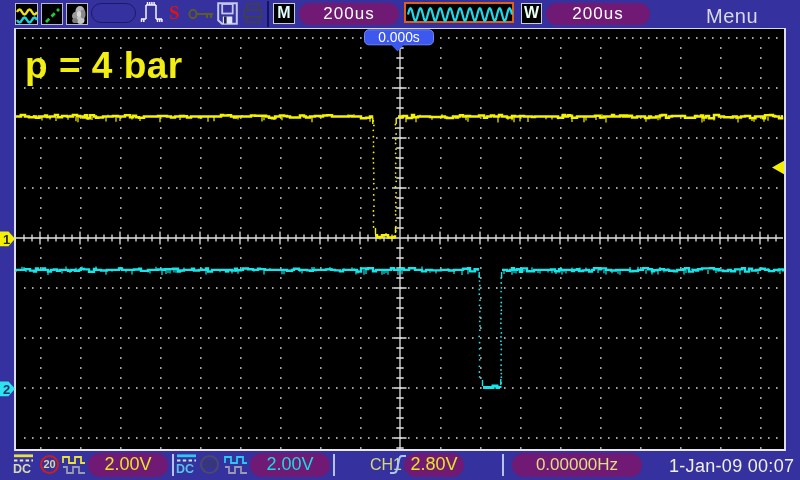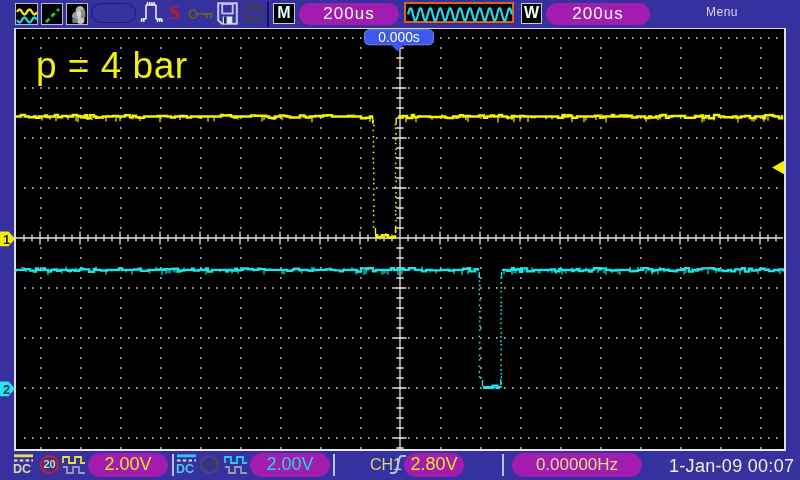--- a/index.html
+++ b/index.html
@@ -1,24 +1,24 @@
 <!DOCTYPE html>
 <html><head><meta charset="utf-8"><style>
 * { margin:0; padding:0; box-sizing:border-box; }
 body { width:800px; height:480px; background:#35319e; position:relative; overflow:hidden;
        font-family:"Liberation Sans", sans-serif; -webkit-font-smoothing:antialiased; transform:translateZ(0); }
 #screen { position:absolute; left:14px; top:28px; width:772px; height:423px; background:#000;
   border-left:2px solid #dcdcec; border-right:2px solid #dcdcec;
   border-top:1.5px solid #d8d8e8; border-bottom:2px solid #e8e8f4; }
 #scr { position:absolute; left:0; top:0; }
 .abs { position:absolute; }
-.pill { position:absolute; background:#a21caf; border-radius:12px; text-align:center; }
+.pill { position:absolute; background:#701a75; border-radius:12px; text-align:center; }
 .box { position:absolute; background:#000; border:1.5px solid #c9c9dd; text-align:center; }
 .vsep { position:absolute; width:2px; }
-#ptext { position:absolute; left:36px; top:45px; color:#f2ee12; font-size:37px; font-weight:normal;
+#ptext { position:absolute; left:25px; top:45px; color:#f2ee12; font-size:37px; font-weight:bold;
   letter-spacing:0.5px; }
 </style></head>
 <body>
 <div id="screen"></div>
 <div class="abs" style="left:0;top:0;width:800px;height:480px;">
 <svg id="scr" width="800" height="480" viewBox="0 0 800 480">
  <path d="M24,38h1.6M32,38h1.6M40,38h1.6M48,38h1.6M56,38h1.6M64,38h1.6M72,38h1.6M80,38h1.6M88,38h1.6M96,38h1.6M104,38h1.6M112,38h1.6M120,38h1.6M128,38h1.6M136,38h1.6M144,38h1.6M152,38h1.6M160,38h1.6M168,38h1.6M176,38h1.6M184,38h1.6M192,38h1.6M200,38h1.6M208,38h1.6M216,38h1.6M224,38h1.6M232,38h1.6M240,38h1.6M248,38h1.6M256,38h1.6M264,38h1.6M272,38h1.6M280,38h1.6M288,38h1.6M296,38h1.6M304,38h1.6M312,38h1.6M320,38h1.6M328,38h1.6M336,38h1.6M344,38h1.6M352,38h1.6M360,38h1.6M368,38h1.6M376,38h1.6M384,38h1.6M392,38h1.6M400,38h1.6M408,38h1.6M416,38h1.6M424,38h1.6M432,38h1.6M440,38h1.6M448,38h1.6M456,38h1.6M464,38h1.6M472,38h1.6M480,38h1.6M488,38h1.6M496,38h1.6M504,38h1.6M512,38h1.6M520,38h1.6M528,38h1.6M536,38h1.6M544,38h1.6M552,38h1.6M560,38h1.6M568,38h1.6M576,38h1.6M584,38h1.6M592,38h1.6M600,38h1.6M608,38h1.6M616,38h1.6M624,38h1.6M632,38h1.6M640,38h1.6M648,38h1.6M656,38h1.6M664,38h1.6M672,38h1.6M680,38h1.6M688,38h1.6M696,38h1.6M704,38h1.6M712,38h1.6M720,38h1.6M728,38h1.6M736,38h1.6M744,38h1.6M752,38h1.6M760,38h1.6M768,38h1.6M776,38h1.6M24,88h1.6M32,88h1.6M40,88h1.6M48,88h1.6M56,88h1.6M64,88h1.6M72,88h1.6M80,88h1.6M88,88h1.6M96,88h1.6M104,88h1.6M112,88h1.6M120,88h1.6M128,88h1.6M136,88h1.6M144,88h1.6M152,88h1.6M160,88h1.6M168,88h1.6M176,88h1.6M184,88h1.6M192,88h1.6M200,88h1.6M208,88h1.6M216,88h1.6M224,88h1.6M232,88h1.6M240,88h1.6M248,88h1.6M256,88h1.6M264,88h1.6M272,88h1.6M280,88h1.6M288,88h1.6M296,88h1.6M304,88h1.6M312,88h1.6M320,88h1.6M328,88h1.6M336,88h1.6M344,88h1.6M352,88h1.6M360,88h1.6M368,88h1.6M376,88h1.6M384,88h1.6M392,88h1.6M400,88h1.6M408,88h1.6M416,88h1.6M424,88h1.6M432,88h1.6M440,88h1.6M448,88h1.6M456,88h1.6M464,88h1.6M472,88h1.6M480,88h1.6M488,88h1.6M496,88h1.6M504,88h1.6M512,88h1.6M520,88h1.6M528,88h1.6M536,88h1.6M544,88h1.6M552,88h1.6M560,88h1.6M568,88h1.6M576,88h1.6M584,88h1.6M592,88h1.6M600,88h1.6M608,88h1.6M616,88h1.6M624,88h1.6M632,88h1.6M640,88h1.6M648,88h1.6M656,88h1.6M664,88h1.6M672,88h1.6M680,88h1.6M688,88h1.6M696,88h1.6M704,88h1.6M712,88h1.6M720,88h1.6M728,88h1.6M736,88h1.6M744,88h1.6M752,88h1.6M760,88h1.6M768,88h1.6M776,88h1.6M24,138h1.6M32,138h1.6M40,138h1.6M48,138h1.6M56,138h1.6M64,138h1.6M72,138h1.6M80,138h1.6M88,138h1.6M96,138h1.6M104,138h1.6M112,138h1.6M120,138h1.6M128,138h1.6M136,138h1.6M144,138h1.6M152,138h1.6M160,138h1.6M168,138h1.6M176,138h1.6M184,138h1.6M192,138h1.6M200,138h1.6M208,138h1.6M216,138h1.6M224,138h1.6M232,138h1.6M240,138h1.6M248,138h1.6M256,138h1.6M264,138h1.6M272,138h1.6M280,138h1.6M288,138h1.6M296,138h1.6M304,138h1.6M312,138h1.6M320,138h1.6M328,138h1.6M336,138h1.6M344,138h1.6M352,138h1.6M360,138h1.6M368,138h1.6M376,138h1.6M384,138h1.6M392,138h1.6M400,138h1.6M408,138h1.6M416,138h1.6M424,138h1.6M432,138h1.6M440,138h1.6M448,138h1.6M456,138h1.6M464,138h1.6M472,138h1.6M480,138h1.6M488,138h1.6M496,138h1.6M504,138h1.6M512,138h1.6M520,138h1.6M528,138h1.6M536,138h1.6M544,138h1.6M552,138h1.6M560,138h1.6M568,138h1.6M576,138h1.6M584,138h1.6M592,138h1.6M600,138h1.6M608,138h1.6M616,138h1.6M624,138h1.6M632,138h1.6M640,138h1.6M648,138h1.6M656,138h1.6M664,138h1.6M672,138h1.6M680,138h1.6M688,138h1.6M696,138h1.6M704,138h1.6M712,138h1.6M720,138h1.6M728,138h1.6M736,138h1.6M744,138h1.6M752,138h1.6M760,138h1.6M768,138h1.6M776,138h1.6M24,188h1.6M32,188h1.6M40,188h1.6M48,188h1.6M56,188h1.6M64,188h1.6M72,188h1.6M80,188h1.6M88,188h1.6M96,188h1.6M104,188h1.6M112,188h1.6M120,188h1.6M128,188h1.6M136,188h1.6M144,188h1.6M152,188h1.6M160,188h1.6M168,188h1.6M176,188h1.6M184,188h1.6M192,188h1.6M200,188h1.6M208,188h1.6M216,188h1.6M224,188h1.6M232,188h1.6M240,188h1.6M248,188h1.6M256,188h1.6M264,188h1.6M272,188h1.6M280,188h1.6M288,188h1.6M296,188h1.6M304,188h1.6M312,188h1.6M320,188h1.6M328,188h1.6M336,188h1.6M344,188h1.6M352,188h1.6M360,188h1.6M368,188h1.6M376,188h1.6M384,188h1.6M392,188h1.6M400,188h1.6M408,188h1.6M416,188h1.6M424,188h1.6M432,188h1.6M440,188h1.6M448,188h1.6M456,188h1.6M464,188h1.6M472,188h1.6M480,188h1.6M488,188h1.6M496,188h1.6M504,188h1.6M512,188h1.6M520,188h1.6M528,188h1.6M536,188h1.6M544,188h1.6M552,188h1.6M560,188h1.6M568,188h1.6M576,188h1.6M584,188h1.6M592,188h1.6M600,188h1.6M608,188h1.6M616,188h1.6M624,188h1.6M632,188h1.6M640,188h1.6M648,188h1.6M656,188h1.6M664,188h1.6M672,188h1.6M680,188h1.6M688,188h1.6M696,188h1.6M704,188h1.6M712,188h1.6M720,188h1.6M728,188h1.6M736,188h1.6M744,188h1.6M752,188h1.6M760,188h1.6M768,188h1.6M776,188h1.6M24,288h1.6M32,288h1.6M40,288h1.6M48,288h1.6M56,288h1.6M64,288h1.6M72,288h1.6M80,288h1.6M88,288h1.6M96,288h1.6M104,288h1.6M112,288h1.6M120,288h1.6M128,288h1.6M136,288h1.6M144,288h1.6M152,288h1.6M160,288h1.6M168,288h1.6M176,288h1.6M184,288h1.6M192,288h1.6M200,288h1.6M208,288h1.6M216,288h1.6M224,288h1.6M232,288h1.6M240,288h1.6M248,288h1.6M256,288h1.6M264,288h1.6M272,288h1.6M280,288h1.6M288,288h1.6M296,288h1.6M304,288h1.6M312,288h1.6M320,288h1.6M328,288h1.6M336,288h1.6M344,288h1.6M352,288h1.6M360,288h1.6M368,288h1.6M376,288h1.6M384,288h1.6M392,288h1.6M400,288h1.6M408,288h1.6M416,288h1.6M424,288h1.6M432,288h1.6M440,288h1.6M448,288h1.6M456,288h1.6M464,288h1.6M472,288h1.6M480,288h1.6M488,288h1.6M496,288h1.6M504,288h1.6M512,288h1.6M520,288h1.6M528,288h1.6M536,288h1.6M544,288h1.6M552,288h1.6M560,288h1.6M568,288h1.6M576,288h1.6M584,288h1.6M592,288h1.6M600,288h1.6M608,288h1.6M616,288h1.6M624,288h1.6M632,288h1.6M640,288h1.6M648,288h1.6M656,288h1.6M664,288h1.6M672,288h1.6M680,288h1.6M688,288h1.6M696,288h1.6M704,288h1.6M712,288h1.6M720,288h1.6M728,288h1.6M736,288h1.6M744,288h1.6M752,288h1.6M760,288h1.6M768,288h1.6M776,288h1.6M24,338h1.6M32,338h1.6M40,338h1.6M48,338h1.6M56,338h1.6M64,338h1.6M72,338h1.6M80,338h1.6M88,338h1.6M96,338h1.6M104,338h1.6M112,338h1.6M120,338h1.6M128,338h1.6M136,338h1.6M144,338h1.6M152,338h1.6M160,338h1.6M168,338h1.6M176,338h1.6M184,338h1.6M192,338h1.6M200,338h1.6M208,338h1.6M216,338h1.6M224,338h1.6M232,338h1.6M240,338h1.6M248,338h1.6M256,338h1.6M264,338h1.6M272,338h1.6M280,338h1.6M288,338h1.6M296,338h1.6M304,338h1.6M312,338h1.6M320,338h1.6M328,338h1.6M336,338h1.6M344,338h1.6M352,338h1.6M360,338h1.6M368,338h1.6M376,338h1.6M384,338h1.6M392,338h1.6M400,338h1.6M408,338h1.6M416,338h1.6M424,338h1.6M432,338h1.6M440,338h1.6M448,338h1.6M456,338h1.6M464,338h1.6M472,338h1.6M480,338h1.6M488,338h1.6M496,338h1.6M504,338h1.6M512,338h1.6M520,338h1.6M528,338h1.6M536,338h1.6M544,338h1.6M552,338h1.6M560,338h1.6M568,338h1.6M576,338h1.6M584,338h1.6M592,338h1.6M600,338h1.6M608,338h1.6M616,338h1.6M624,338h1.6M632,338h1.6M640,338h1.6M648,338h1.6M656,338h1.6M664,338h1.6M672,338h1.6M680,338h1.6M688,338h1.6M696,338h1.6M704,338h1.6M712,338h1.6M720,338h1.6M728,338h1.6M736,338h1.6M744,338h1.6M752,338h1.6M760,338h1.6M768,338h1.6M776,338h1.6M24,388h1.6M32,388h1.6M40,388h1.6M48,388h1.6M56,388h1.6M64,388h1.6M72,388h1.6M80,388h1.6M88,388h1.6M96,388h1.6M104,388h1.6M112,388h1.6M120,388h1.6M128,388h1.6M136,388h1.6M144,388h1.6M152,388h1.6M160,388h1.6M168,388h1.6M176,388h1.6M184,388h1.6M192,388h1.6M200,388h1.6M208,388h1.6M216,388h1.6M224,388h1.6M232,388h1.6M240,388h1.6M248,388h1.6M256,388h1.6M264,388h1.6M272,388h1.6M280,388h1.6M288,388h1.6M296,388h1.6M304,388h1.6M312,388h1.6M320,388h1.6M328,388h1.6M336,388h1.6M344,388h1.6M352,388h1.6M360,388h1.6M368,388h1.6M376,388h1.6M384,388h1.6M392,388h1.6M400,388h1.6M408,388h1.6M416,388h1.6M424,388h1.6M432,388h1.6M440,388h1.6M448,388h1.6M456,388h1.6M464,388h1.6M472,388h1.6M480,388h1.6M488,388h1.6M496,388h1.6M504,388h1.6M512,388h1.6M520,388h1.6M528,388h1.6M536,388h1.6M544,388h1.6M552,388h1.6M560,388h1.6M568,388h1.6M576,388h1.6M584,388h1.6M592,388h1.6M600,388h1.6M608,388h1.6M616,388h1.6M624,388h1.6M632,388h1.6M640,388h1.6M648,388h1.6M656,388h1.6M664,388h1.6M672,388h1.6M680,388h1.6M688,388h1.6M696,388h1.6M704,388h1.6M712,388h1.6M720,388h1.6M728,388h1.6M736,388h1.6M744,388h1.6M752,388h1.6M760,388h1.6M768,388h1.6M776,388h1.6M24,438h1.6M32,438h1.6M40,438h1.6M48,438h1.6M56,438h1.6M64,438h1.6M72,438h1.6M80,438h1.6M88,438h1.6M96,438h1.6M104,438h1.6M112,438h1.6M120,438h1.6M128,438h1.6M136,438h1.6M144,438h1.6M152,438h1.6M160,438h1.6M168,438h1.6M176,438h1.6M184,438h1.6M192,438h1.6M200,438h1.6M208,438h1.6M216,438h1.6M224,438h1.6M232,438h1.6M240,438h1.6M248,438h1.6M256,438h1.6M264,438h1.6M272,438h1.6M280,438h1.6M288,438h1.6M296,438h1.6M304,438h1.6M312,438h1.6M320,438h1.6M328,438h1.6M336,438h1.6M344,438h1.6M352,438h1.6M360,438h1.6M368,438h1.6M376,438h1.6M384,438h1.6M392,438h1.6M400,438h1.6M408,438h1.6M416,438h1.6M424,438h1.6M432,438h1.6M440,438h1.6M448,438h1.6M456,438h1.6M464,438h1.6M472,438h1.6M480,438h1.6M488,438h1.6M496,438h1.6M504,438h1.6M512,438h1.6M520,438h1.6M528,438h1.6M536,438h1.6M544,438h1.6M552,438h1.6M560,438h1.6M568,438h1.6M576,438h1.6M584,438h1.6M592,438h1.6M600,438h1.6M608,438h1.6M616,438h1.6M624,438h1.6M632,438h1.6M640,438h1.6M648,438h1.6M656,438h1.6M664,438h1.6M672,438h1.6M680,438h1.6M688,438h1.6M696,438h1.6M704,438h1.6M712,438h1.6M720,438h1.6M728,438h1.6M736,438h1.6M744,438h1.6M752,438h1.6M760,438h1.6M768,438h1.6M776,438h1.6M40,38h1.6M40,48h1.6M40,58h1.6M40,68h1.6M40,78h1.6M40,88h1.6M40,98h1.6M40,108h1.6M40,118h1.6M40,128h1.6M40,138h1.6M40,148h1.6M40,158h1.6M40,168h1.6M40,178h1.6M40,188h1.6M40,198h1.6M40,208h1.6M40,218h1.6M40,228h1.6M40,238h1.6M40,248h1.6M40,258h1.6M40,268h1.6M40,278h1.6M40,288h1.6M40,298h1.6M40,308h1.6M40,318h1.6M40,328h1.6M40,338h1.6M40,348h1.6M40,358h1.6M40,368h1.6M40,378h1.6M40,388h1.6M40,398h1.6M40,408h1.6M40,418h1.6M40,428h1.6M40,438h1.6M40,448h1.6M80,38h1.6M80,48h1.6M80,58h1.6M80,68h1.6M80,78h1.6M80,88h1.6M80,98h1.6M80,108h1.6M80,118h1.6M80,128h1.6M80,138h1.6M80,148h1.6M80,158h1.6M80,168h1.6M80,178h1.6M80,188h1.6M80,198h1.6M80,208h1.6M80,218h1.6M80,228h1.6M80,238h1.6M80,248h1.6M80,258h1.6M80,268h1.6M80,278h1.6M80,288h1.6M80,298h1.6M80,308h1.6M80,318h1.6M80,328h1.6M80,338h1.6M80,348h1.6M80,358h1.6M80,368h1.6M80,378h1.6M80,388h1.6M80,398h1.6M80,408h1.6M80,418h1.6M80,428h1.6M80,438h1.6M80,448h1.6M120,38h1.6M120,48h1.6M120,58h1.6M120,68h1.6M120,78h1.6M120,88h1.6M120,98h1.6M120,108h1.6M120,118h1.6M120,128h1.6M120,138h1.6M120,148h1.6M120,158h1.6M120,168h1.6M120,178h1.6M120,188h1.6M120,198h1.6M120,208h1.6M120,218h1.6M120,228h1.6M120,238h1.6M120,248h1.6M120,258h1.6M120,268h1.6M120,278h1.6M120,288h1.6M120,298h1.6M120,308h1.6M120,318h1.6M120,328h1.6M120,338h1.6M120,348h1.6M120,358h1.6M120,368h1.6M120,378h1.6M120,388h1.6M120,398h1.6M120,408h1.6M120,418h1.6M120,428h1.6M120,438h1.6M120,448h1.6M160,38h1.6M160,48h1.6M160,58h1.6M160,68h1.6M160,78h1.6M160,88h1.6M160,98h1.6M160,108h1.6M160,118h1.6M160,128h1.6M160,138h1.6M160,148h1.6M160,158h1.6M160,168h1.6M160,178h1.6M160,188h1.6M160,198h1.6M160,208h1.6M160,218h1.6M160,228h1.6M160,238h1.6M160,248h1.6M160,258h1.6M160,268h1.6M160,278h1.6M160,288h1.6M160,298h1.6M160,308h1.6M160,318h1.6M160,328h1.6M160,338h1.6M160,348h1.6M160,358h1.6M160,368h1.6M160,378h1.6M160,388h1.6M160,398h1.6M160,408h1.6M160,418h1.6M160,428h1.6M160,438h1.6M160,448h1.6M200,38h1.6M200,48h1.6M200,58h1.6M200,68h1.6M200,78h1.6M200,88h1.6M200,98h1.6M200,108h1.6M200,118h1.6M200,128h1.6M200,138h1.6M200,148h1.6M200,158h1.6M200,168h1.6M200,178h1.6M200,188h1.6M200,198h1.6M200,208h1.6M200,218h1.6M200,228h1.6M200,238h1.6M200,248h1.6M200,258h1.6M200,268h1.6M200,278h1.6M200,288h1.6M200,298h1.6M200,308h1.6M200,318h1.6M200,328h1.6M200,338h1.6M200,348h1.6M200,358h1.6M200,368h1.6M200,378h1.6M200,388h1.6M200,398h1.6M200,408h1.6M200,418h1.6M200,428h1.6M200,438h1.6M200,448h1.6M240,38h1.6M240,48h1.6M240,58h1.6M240,68h1.6M240,78h1.6M240,88h1.6M240,98h1.6M240,108h1.6M240,118h1.6M240,128h1.6M240,138h1.6M240,148h1.6M240,158h1.6M240,168h1.6M240,178h1.6M240,188h1.6M240,198h1.6M240,208h1.6M240,218h1.6M240,228h1.6M240,238h1.6M240,248h1.6M240,258h1.6M240,268h1.6M240,278h1.6M240,288h1.6M240,298h1.6M240,308h1.6M240,318h1.6M240,328h1.6M240,338h1.6M240,348h1.6M240,358h1.6M240,368h1.6M240,378h1.6M240,388h1.6M240,398h1.6M240,408h1.6M240,418h1.6M240,428h1.6M240,438h1.6M240,448h1.6M280,38h1.6M280,48h1.6M280,58h1.6M280,68h1.6M280,78h1.6M280,88h1.6M280,98h1.6M280,108h1.6M280,118h1.6M280,128h1.6M280,138h1.6M280,148h1.6M280,158h1.6M280,168h1.6M280,178h1.6M280,188h1.6M280,198h1.6M280,208h1.6M280,218h1.6M280,228h1.6M280,238h1.6M280,248h1.6M280,258h1.6M280,268h1.6M280,278h1.6M280,288h1.6M280,298h1.6M280,308h1.6M280,318h1.6M280,328h1.6M280,338h1.6M280,348h1.6M280,358h1.6M280,368h1.6M280,378h1.6M280,388h1.6M280,398h1.6M280,408h1.6M280,418h1.6M280,428h1.6M280,438h1.6M280,448h1.6M320,38h1.6M320,48h1.6M320,58h1.6M320,68h1.6M320,78h1.6M320,88h1.6M320,98h1.6M320,108h1.6M320,118h1.6M320,128h1.6M320,138h1.6M320,148h1.6M320,158h1.6M320,168h1.6M320,178h1.6M320,188h1.6M320,198h1.6M320,208h1.6M320,218h1.6M320,228h1.6M320,238h1.6M320,248h1.6M320,258h1.6M320,268h1.6M320,278h1.6M320,288h1.6M320,298h1.6M320,308h1.6M320,318h1.6M320,328h1.6M320,338h1.6M320,348h1.6M320,358h1.6M320,368h1.6M320,378h1.6M320,388h1.6M320,398h1.6M320,408h1.6M320,418h1.6M320,428h1.6M320,438h1.6M320,448h1.6M360,38h1.6M360,48h1.6M360,58h1.6M360,68h1.6M360,78h1.6M360,88h1.6M360,98h1.6M360,108h1.6M360,118h1.6M360,128h1.6M360,138h1.6M360,148h1.6M360,158h1.6M360,168h1.6M360,178h1.6M360,188h1.6M360,198h1.6M360,208h1.6M360,218h1.6M360,228h1.6M360,238h1.6M360,248h1.6M360,258h1.6M360,268h1.6M360,278h1.6M360,288h1.6M360,298h1.6M360,308h1.6M360,318h1.6M360,328h1.6M360,338h1.6M360,348h1.6M360,358h1.6M360,368h1.6M360,378h1.6M360,388h1.6M360,398h1.6M360,408h1.6M360,418h1.6M360,428h1.6M360,438h1.6M360,448h1.6M440,38h1.6M440,48h1.6M440,58h1.6M440,68h1.6M440,78h1.6M440,88h1.6M440,98h1.6M440,108h1.6M440,118h1.6M440,128h1.6M440,138h1.6M440,148h1.6M440,158h1.6M440,168h1.6M440,178h1.6M440,188h1.6M440,198h1.6M440,208h1.6M440,218h1.6M440,228h1.6M440,238h1.6M440,248h1.6M440,258h1.6M440,268h1.6M440,278h1.6M440,288h1.6M440,298h1.6M440,308h1.6M440,318h1.6M440,328h1.6M440,338h1.6M440,348h1.6M440,358h1.6M440,368h1.6M440,378h1.6M440,388h1.6M440,398h1.6M440,408h1.6M440,418h1.6M440,428h1.6M440,438h1.6M440,448h1.6M480,38h1.6M480,48h1.6M480,58h1.6M480,68h1.6M480,78h1.6M480,88h1.6M480,98h1.6M480,108h1.6M480,118h1.6M480,128h1.6M480,138h1.6M480,148h1.6M480,158h1.6M480,168h1.6M480,178h1.6M480,188h1.6M480,198h1.6M480,208h1.6M480,218h1.6M480,228h1.6M480,238h1.6M480,248h1.6M480,258h1.6M480,268h1.6M480,278h1.6M480,288h1.6M480,298h1.6M480,308h1.6M480,318h1.6M480,328h1.6M480,338h1.6M480,348h1.6M480,358h1.6M480,368h1.6M480,378h1.6M480,388h1.6M480,398h1.6M480,408h1.6M480,418h1.6M480,428h1.6M480,438h1.6M480,448h1.6M520,38h1.6M520,48h1.6M520,58h1.6M520,68h1.6M520,78h1.6M520,88h1.6M520,98h1.6M520,108h1.6M520,118h1.6M520,128h1.6M520,138h1.6M520,148h1.6M520,158h1.6M520,168h1.6M520,178h1.6M520,188h1.6M520,198h1.6M520,208h1.6M520,218h1.6M520,228h1.6M520,238h1.6M520,248h1.6M520,258h1.6M520,268h1.6M520,278h1.6M520,288h1.6M520,298h1.6M520,308h1.6M520,318h1.6M520,328h1.6M520,338h1.6M520,348h1.6M520,358h1.6M520,368h1.6M520,378h1.6M520,388h1.6M520,398h1.6M520,408h1.6M520,418h1.6M520,428h1.6M520,438h1.6M520,448h1.6M560,38h1.6M560,48h1.6M560,58h1.6M560,68h1.6M560,78h1.6M560,88h1.6M560,98h1.6M560,108h1.6M560,118h1.6M560,128h1.6M560,138h1.6M560,148h1.6M560,158h1.6M560,168h1.6M560,178h1.6M560,188h1.6M560,198h1.6M560,208h1.6M560,218h1.6M560,228h1.6M560,238h1.6M560,248h1.6M560,258h1.6M560,268h1.6M560,278h1.6M560,288h1.6M560,298h1.6M560,308h1.6M560,318h1.6M560,328h1.6M560,338h1.6M560,348h1.6M560,358h1.6M560,368h1.6M560,378h1.6M560,388h1.6M560,398h1.6M560,408h1.6M560,418h1.6M560,428h1.6M560,438h1.6M560,448h1.6M600,38h1.6M600,48h1.6M600,58h1.6M600,68h1.6M600,78h1.6M600,88h1.6M600,98h1.6M600,108h1.6M600,118h1.6M600,128h1.6M600,138h1.6M600,148h1.6M600,158h1.6M600,168h1.6M600,178h1.6M600,188h1.6M600,198h1.6M600,208h1.6M600,218h1.6M600,228h1.6M600,238h1.6M600,248h1.6M600,258h1.6M600,268h1.6M600,278h1.6M600,288h1.6M600,298h1.6M600,308h1.6M600,318h1.6M600,328h1.6M600,338h1.6M600,348h1.6M600,358h1.6M600,368h1.6M600,378h1.6M600,388h1.6M600,398h1.6M600,408h1.6M600,418h1.6M600,428h1.6M600,438h1.6M600,448h1.6M640,38h1.6M640,48h1.6M640,58h1.6M640,68h1.6M640,78h1.6M640,88h1.6M640,98h1.6M640,108h1.6M640,118h1.6M640,128h1.6M640,138h1.6M640,148h1.6M640,158h1.6M640,168h1.6M640,178h1.6M640,188h1.6M640,198h1.6M640,208h1.6M640,218h1.6M640,228h1.6M640,238h1.6M640,248h1.6M640,258h1.6M640,268h1.6M640,278h1.6M640,288h1.6M640,298h1.6M640,308h1.6M640,318h1.6M640,328h1.6M640,338h1.6M640,348h1.6M640,358h1.6M640,368h1.6M640,378h1.6M640,388h1.6M640,398h1.6M640,408h1.6M640,418h1.6M640,428h1.6M640,438h1.6M640,448h1.6M680,38h1.6M680,48h1.6M680,58h1.6M680,68h1.6M680,78h1.6M680,88h1.6M680,98h1.6M680,108h1.6M680,118h1.6M680,128h1.6M680,138h1.6M680,148h1.6M680,158h1.6M680,168h1.6M680,178h1.6M680,188h1.6M680,198h1.6M680,208h1.6M680,218h1.6M680,228h1.6M680,238h1.6M680,248h1.6M680,258h1.6M680,268h1.6M680,278h1.6M680,288h1.6M680,298h1.6M680,308h1.6M680,318h1.6M680,328h1.6M680,338h1.6M680,348h1.6M680,358h1.6M680,368h1.6M680,378h1.6M680,388h1.6M680,398h1.6M680,408h1.6M680,418h1.6M680,428h1.6M680,438h1.6M680,448h1.6M720,38h1.6M720,48h1.6M720,58h1.6M720,68h1.6M720,78h1.6M720,88h1.6M720,98h1.6M720,108h1.6M720,118h1.6M720,128h1.6M720,138h1.6M720,148h1.6M720,158h1.6M720,168h1.6M720,178h1.6M720,188h1.6M720,198h1.6M720,208h1.6M720,218h1.6M720,228h1.6M720,238h1.6M720,248h1.6M720,258h1.6M720,268h1.6M720,278h1.6M720,288h1.6M720,298h1.6M720,308h1.6M720,318h1.6M720,328h1.6M720,338h1.6M720,348h1.6M720,358h1.6M720,368h1.6M720,378h1.6M720,388h1.6M720,398h1.6M720,408h1.6M720,418h1.6M720,428h1.6M720,438h1.6M720,448h1.6M760,38h1.6M760,48h1.6M760,58h1.6M760,68h1.6M760,78h1.6M760,88h1.6M760,98h1.6M760,108h1.6M760,118h1.6M760,128h1.6M760,138h1.6M760,148h1.6M760,158h1.6M760,168h1.6M760,178h1.6M760,188h1.6M760,198h1.6M760,208h1.6M760,218h1.6M760,228h1.6M760,238h1.6M760,248h1.6M760,258h1.6M760,268h1.6M760,278h1.6M760,288h1.6M760,298h1.6M760,308h1.6M760,318h1.6M760,328h1.6M760,338h1.6M760,348h1.6M760,358h1.6M760,368h1.6M760,378h1.6M760,388h1.6M760,398h1.6M760,408h1.6M760,418h1.6M760,428h1.6M760,438h1.6M760,448h1.6" stroke="#d6d6d6" stroke-width="1.6" fill="none"></path>
  <path d="M16,238H783M24,234.4V241.6M32,234.4V241.6M40,234.4V241.6M48,234.4V241.6M56,234.4V241.6M64,234.4V241.6M72,234.4V241.6M80,234.4V241.6M88,234.4V241.6M96,234.4V241.6M104,234.4V241.6M112,234.4V241.6M120,234.4V241.6M128,234.4V241.6M136,234.4V241.6M144,234.4V241.6M152,234.4V241.6M160,234.4V241.6M168,234.4V241.6M176,234.4V241.6M184,234.4V241.6M192,234.4V241.6M200,234.4V241.6M208,234.4V241.6M216,234.4V241.6M224,234.4V241.6M232,234.4V241.6M240,234.4V241.6M248,234.4V241.6M256,234.4V241.6M264,234.4V241.6M272,234.4V241.6M280,234.4V241.6M288,234.4V241.6M296,234.4V241.6M304,234.4V241.6M312,234.4V241.6M320,234.4V241.6M328,234.4V241.6M336,234.4V241.6M344,234.4V241.6M352,234.4V241.6M360,234.4V241.6M368,234.4V241.6M376,234.4V241.6M384,234.4V241.6M392,234.4V241.6M400,234.4V241.6M408,234.4V241.6M416,234.4V241.6M424,234.4V241.6M432,234.4V241.6M440,234.4V241.6M448,234.4V241.6M456,234.4V241.6M464,234.4V241.6M472,234.4V241.6M480,234.4V241.6M488,234.4V241.6M496,234.4V241.6M504,234.4V241.6M512,234.4V241.6M520,234.4V241.6M528,234.4V241.6M536,234.4V241.6M544,234.4V241.6M552,234.4V241.6M560,234.4V241.6M568,234.4V241.6M576,234.4V241.6M584,234.4V241.6M592,234.4V241.6M600,234.4V241.6M608,234.4V241.6M616,234.4V241.6M624,234.4V241.6M632,234.4V241.6M640,234.4V241.6M648,234.4V241.6M656,234.4V241.6M664,234.4V241.6M672,234.4V241.6M680,234.4V241.6M688,234.4V241.6M696,234.4V241.6M704,234.4V241.6M712,234.4V241.6M720,234.4V241.6M728,234.4V241.6M736,234.4V241.6M744,234.4V241.6M752,234.4V241.6M760,234.4V241.6M768,234.4V241.6M776,234.4V241.6M40,231.5V244.5M80,231.5V244.5M120,231.5V244.5M160,231.5V244.5M200,231.5V244.5M240,231.5V244.5M280,231.5V244.5M320,231.5V244.5M360,231.5V244.5M400,231.5V244.5M440,231.5V244.5M480,231.5V244.5M520,231.5V244.5M560,231.5V244.5M600,231.5V244.5M640,231.5V244.5M680,231.5V244.5M720,231.5V244.5M760,231.5V244.5M400,30V449M396.3,38H403.7M396.3,48H403.7M396.3,58H403.7M396.3,68H403.7M396.3,78H403.7M396.3,88H403.7M396.3,98H403.7M396.3,108H403.7M396.3,118H403.7M396.3,128H403.7M396.3,138H403.7M396.3,148H403.7M396.3,158H403.7M396.3,168H403.7M396.3,178H403.7M396.3,188H403.7M396.3,198H403.7M396.3,208H403.7M396.3,218H403.7M396.3,228H403.7M396.3,238H403.7M396.3,248H403.7M396.3,258H403.7M396.3,268H403.7M396.3,278H403.7M396.3,288H403.7M396.3,298H403.7M396.3,308H403.7M396.3,318H403.7M396.3,328H403.7M396.3,338H403.7M396.3,348H403.7M396.3,358H403.7M396.3,368H403.7M396.3,378H403.7M396.3,388H403.7M396.3,398H403.7M396.3,408H403.7M396.3,418H403.7M396.3,428H403.7M396.3,438H403.7M396.3,448H403.7M393.5,38H406.5M393.5,88H406.5M393.5,138H406.5M393.5,188H406.5M393.5,238H406.5M393.5,288H406.5M393.5,338H406.5M393.5,388H406.5M393.5,438H406.5" stroke="#e2e2e2" stroke-width="1.3" fill="none"></path>
  <path d="M16,116.6H21V115.1H25V116.6H29V117.2H31H34V116.6H36V117.8H39V116.6H41H45V115.6H47V117H50V116.6H55V115H58V117.3H62V115.9H67V116.6H70H73V114.9H77V116H80V116.6H83V117.4H85V115.3H87V118.3H90V115.2H94V116.6H96V117.8H98V117.4H103V116.6H105H108H111H113V116H118V116.6H120H125V115.2H130V117.2H133V115.7H136V117.2H139V117.7H144V116.6H149H152H155H158V115.9H163H165H167V116.6H171V117.4H175V116.6H180V115.9H182V116.6H184V116.2H187V117.6H191V116.6H195H197H199V117.2H201V116.6H204H206H208H210H213H217H221V115.1H223V115.5H228V115.2H231V116.6H234V117.5H236V116.6H241H243H245H249H251V115.6H253H255V115.8H258H263H266V116.6H269V117.8H272V118.2H275V116.6H280V115.4H282H284V115.9H287V116.6H290V117.5H295H300V115.5H304V116.6H306V117.6H310V116.6H315V116H320V116.6H323V115.5H327V115.2H332V116.6H335H340H344H347H349V116H352V116.6H356H361V118.2H366V117.7H370V116.6H372V118.2" stroke="#f6f300" stroke-width="2.5" fill="none"></path>
  <path d="M398,116.6H401V117.1H403V115.9H407V118H412V114.9H414V117.3H416H418V116.6H422H426H430V117.1H433H438H442V116.6H445V117.6H447V118H450H453V116.6H456V117.4H458V116.6H460V115.2H463V116.6H466V116.1H470V116.6H474H479V115.4H484V117.8H487V116.6H491V115.5H494V116.6H497H499V115H502V116.6H504H507V117.6H512V116H515V116.6H517H520V116.1H524V116.6H528H532V117.1H535V116.6H538H543H547H550H554H558V117.7H563V115H565V116.6H568V115.3H570V115.7H572V117.8H577V116.6H580H585H587H591H595V115.8H600V117.5H602H604V116.6H607H609H612V115.1H614V116.6H616H620V115.6H623V116.6H625V115.4H627V116.6H629V115.7H632V117.4H637V116.6H642H645V117.9H649V116.6H651V117.4H656V116.6H660V115.5H662V114.9H666V117.8H669V116.6H672V116H675H680H685V117.7H690H695V116H697V116.6H701V115.6H703V117.6H706V116.1H709V118.2H714V114.9H719V116.6H724V117.3H728H731V117.6H733V116.6H737V117.5H741V116.6H745V116.1H750V118H755V116.6H758H763V118.2H765V115.3H770V114.9H773V116H775V116.6H779V118.3H782V116.6H783" stroke="#f6f300" stroke-width="2.5" fill="none"></path>
@@ -176,21 +176,21 @@
 </g>
     </svg></div>
 <div class="vsep" style="left:267px;top:1px;height:26px;background:#14145a;"></div>
 <div class="box" style="left:273px;top:3px;width:22px;height:21px;color:#dfffff;font-size:16px;font-weight:bold;line-height:18px;">M</div>
 <div class="pill" style="left:299px;top:3px;width:100px;height:22px;color:#fff;font-size:17px;line-height:21px;letter-spacing:1px;">200us</div>
 <div class="abs" style="left:404px;top:2px;width:110px;height:21px;background:#000;border:2.5px solid #e0600e;"><svg width="108" height="19" viewBox="0 0 108 19">
       <polyline points="2,10.5 2.5,8.6 3,6.9 3.5,5.5 4,4.6 4.5,4.3 5,4.6 5.5,5.5 6,6.9 6.5,8.6 7,10.5 7.4,12.4 7.9,14.1 8.4,15.5 8.9,16.4 9.4,16.7 9.9,16.4 10.4,15.5 10.9,14.1 11.4,12.4 11.9,10.5 12.4,8.6 12.9,6.9 13.4,5.5 13.9,4.6 14.4,4.3 14.9,4.6 15.4,5.5 15.9,6.9 16.4,8.6 16.9,10.5 17.4,12.4 17.8,14.1 18.3,15.5 18.8,16.4 19.3,16.7 19.8,16.4 20.3,15.5 20.8,14.1 21.3,12.4 21.8,10.5 22.3,8.6 22.8,6.9 23.3,5.5 23.8,4.6 24.3,4.3 24.8,4.6 25.3,5.5 25.8,6.9 26.3,8.6 26.8,10.5 27.3,12.4 27.8,14.1 28.2,15.5 28.7,16.4 29.2,16.7 29.7,16.4 30.2,15.5 30.7,14.1 31.2,12.4 31.7,10.5 32.2,8.6 32.7,6.9 33.2,5.5 33.7,4.6 34.2,4.3 34.7,4.6 35.2,5.5 35.7,6.9 36.2,8.6 36.7,10.5 37.2,12.4 37.7,14.1 38.2,15.5 38.6,16.4 39.1,16.7 39.6,16.4 40.1,15.5 40.6,14.1 41.1,12.4 41.6,10.5 42.1,8.6 42.6,6.9 43.1,5.5 43.6,4.6 44.1,4.3 44.6,4.6 45.1,5.5 45.6,6.9 46.1,8.6 46.6,10.5 47.1,12.4 47.6,14.1 48.1,15.5 48.6,16.4 49,16.7 49.5,16.4 50,15.5 50.5,14.1 51,12.4 51.5,10.5 52,8.6 52.5,6.9 53,5.5 53.5,4.6 54,4.3 54.5,4.6 55,5.5 55.5,6.9 56,8.6 56.5,10.5 57,12.4 57.5,14.1 58,15.5 58.5,16.4 59,16.7 59.4,16.4 59.9,15.5 60.4,14.1 60.9,12.4 61.4,10.5 61.9,8.6 62.4,6.9 62.9,5.5 63.4,4.6 63.9,4.3 64.4,4.6 64.9,5.5 65.4,6.9 65.9,8.6 66.4,10.5 66.9,12.4 67.4,14.1 67.9,15.5 68.4,16.4 68.9,16.7 69.4,16.4 69.8,15.5 70.3,14.1 70.8,12.4 71.3,10.5 71.8,8.6 72.3,6.9 72.8,5.5 73.3,4.6 73.8,4.3 74.3,4.6 74.8,5.5 75.3,6.9 75.8,8.6 76.3,10.5 76.8,12.4 77.3,14.1 77.8,15.5 78.3,16.4 78.8,16.7 79.3,16.4 79.8,15.5 80.2,14.1 80.7,12.4 81.2,10.5 81.7,8.6 82.2,6.9 82.7,5.5 83.2,4.6 83.7,4.3 84.2,4.6 84.7,5.5 85.2,6.9 85.7,8.6 86.2,10.5 86.7,12.4 87.2,14.1 87.7,15.5 88.2,16.4 88.7,16.7 89.2,16.4 89.7,15.5 90.2,14.1 90.6,12.4 91.1,10.5 91.6,8.6 92.1,6.9 92.6,5.5 93.1,4.6 93.6,4.3 94.1,4.6 94.6,5.5 95.1,6.9 95.6,8.6 96.1,10.5 96.6,12.4 97.1,14.1 97.6,15.5 98.1,16.4 98.6,16.7 99.1,16.4 99.6,15.5 100.1,14.1 100.6,12.4 101,10.5 101.5,8.6 102,6.9 102.5,5.5 103,4.6 103.5,4.3 104,4.6 104.5,5.5 105,6.9 105.5,8.6 106,10.5" stroke="#1fd8e8" stroke-width="2.2" fill="none"></polyline>
     </svg></div>
 <div class="box" style="left:521px;top:3px;width:21px;height:21px;color:#e8fff4;font-size:16px;font-weight:bold;line-height:18px;">W</div>
 <div class="pill" style="left:546px;top:3px;width:104px;height:22px;color:#fff;font-size:17px;line-height:21px;letter-spacing:1px;">200us</div>
-<div class="abs" style="left:706px;top:5px;color:#d8d8e8;font-size:12px;letter-spacing:0.5px;">Menu</div>
+<div class="abs" style="left:706px;top:5px;color:#d8d8e8;font-size:20px;letter-spacing:0.5px;">Menu</div>
 
 <div class="abs" style="left:13px;top:454px;"><svg width="22" height="20" viewBox="0 0 22 20">
 <path d="M1,1.8 H20" stroke="#e8e240" stroke-width="2.8"></path>
 <path d="M1,6.4 H20" stroke="#e6e6d2" stroke-width="2" stroke-dasharray="3.4,2.4"></path>
 <text x="0" y="19" font-size="12.5" font-weight="bold" fill="#d9d9b0" font-family="Liberation Sans, sans-serif">DC</text>
 </svg></div>
 <div class="abs" style="left:40px;top:455px;width:19px;height:19px;border:2.5px solid #cf1d1d;border-radius:50%;color:#d9d9a0;font-size:11px;font-weight:bold;text-align:center;line-height:15px;">20</div>
 <div class="abs" style="left:62px;top:455px;"><svg width="24" height="20" viewBox="0 0 24 20">
 <path d="M1,8 V2 H7 V8 H13 V2 H19 V8 H23" stroke="#e8e23c" stroke-width="1.8" fill="none"></path>
 <path d="M1,12 H5 V18 H11 V12 H17 V18 H23" stroke="#9a9ab2" stroke-width="1.8" fill="none"></path>

